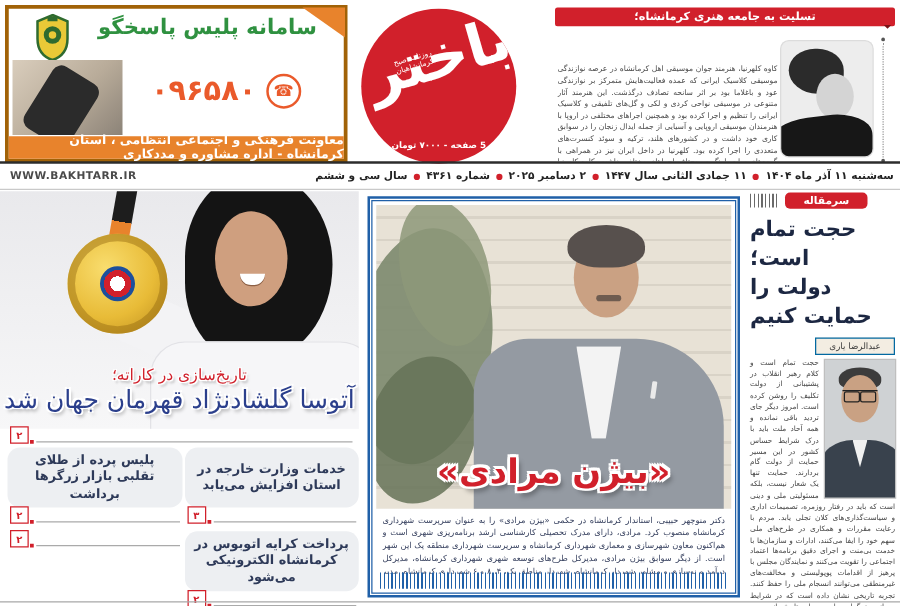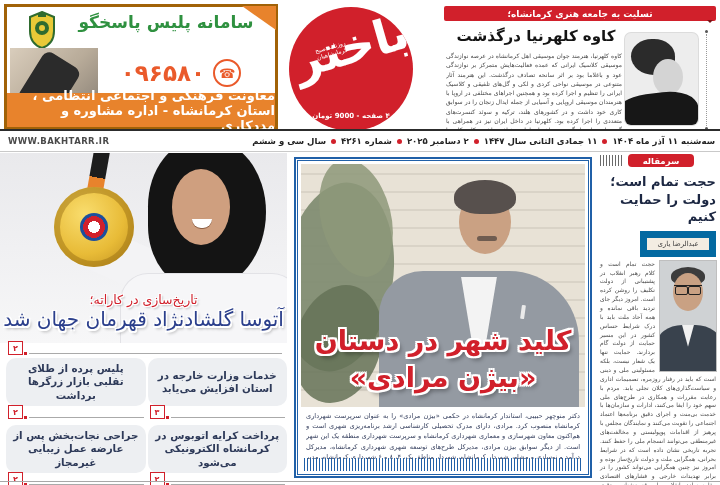--- a/index.html
+++ b/index.html
@@ -9,21 +9,21 @@
   .ad{position:absolute;left:4px;top:4px;width:268px;height:120px;border:3px solid #a16207;background:#fff;}
   .ad-corner{position:absolute;right:-1px;top:-1px;width:0;height:0;border-left:34px solid transparent;border-top:24px solid #e8832c;}
   .ad-badge{position:absolute;left:20px;top:4px;}
   .ad-title{position:absolute;right:10px;top:5px;left:60px;text-align:center;font-size:17px;font-weight:bold;color:#2f9140;direction:rtl;}
   .ad-sub{position:absolute;right:6px;top:31px;left:40px;text-align:center;font-size:12px;font-weight:bold;color:#263c6b;direction:rtl;}
   .ad-phone{position:absolute;right:34px;top:52px;display:flex;direction:ltr;align-items:center;gap:8px;color:#ea5a2b;}
   .ad-phone .num{font-size:23px;font-weight:bold;letter-spacing:2px;line-height:1;}
   .phone-badge{width:24px;height:24px;border:2px solid #ea5a2b;border-radius:50%;display:flex;align-items:center;justify-content:center;font-size:13px;color:#ea5a2b;}
   .ad-photo{position:absolute;left:3px;bottom:19px;width:88px;height:60px;background:linear-gradient(135deg,#d9cdbc 0%,#b8ab99 55%,#8c8378 100%);overflow:hidden;}
   .ad-photo .phone-shape{position:absolute;left:18px;top:8px;width:42px;height:58px;background:#2b2b2b;border-radius:8px;transform:rotate(32deg);}
-  .ad-foot{position:absolute;left:0;right:0;bottom:0;height:34px;background:#e8832c;color:#fff;font-size:13px;font-weight:bold;display:flex;align-items:center;justify-content:center;direction:rtl;}
+  .ad-foot{position:absolute;left:0;right:0;bottom:0;height:18px;background:#e8832c;color:#fff;font-size:10px;font-weight:bold;display:flex;align-items:center;justify-content:center;direction:rtl;}
   
   .masthead{position:absolute;left:289px;top:7px;width:124px;height:124px;border-radius:50%;background:#d1202b;overflow:hidden;}
   .m-name{position:absolute;left:0;right:0;top:16px;text-align:center;transform:rotate(-16deg);font-size:47px;font-weight:bold;color:#fff;line-height:1;}
   .m-tag{position:absolute;left:10px;top:36px;transform:rotate(-16deg);font-size:6px;color:#fff;width:64px;text-align:center;direction:rtl;}
   .m-info{position:absolute;left:0;right:0;bottom:11px;text-align:center;font-size:7px;color:#fff;font-weight:bold;direction:rtl;}
   
   .obit{position:absolute;left:444px;top:6px;width:272px;height:148px;}
   .obit-banner{position:relative;height:15px;background:#d1202b;border-radius:2px;color:#fff;font-size:9px;font-weight:bold;display:flex;align-items:center;justify-content:center;direction:rtl;}
   .obit-banner::after{content:'';position:absolute;right:3px;bottom:-5px;border:3px solid transparent;border-top-color:#7a1216;}
   .obit-photo{position:absolute;left:181px;top:27px;width:73px;height:92px;border-radius:6px;background:#ededed;overflow:hidden;box-shadow:0 0 0 1px #dcdcdc;}
@@ -84,22 +84,22 @@
     text-shadow:-2px -2px 0 #fff,2px -2px 0 #fff,-2px 2px 0 #fff,2px 2px 0 #fff,0 2px 0 #fff,0 -2px 0 #fff,2px 0 0 #fff,-2px 0 0 #fff,3px 4px 4px rgba(0,0,0,.35);}
   .main-head2{position:absolute;left:0;right:0;top:203px;text-align:center;font-size:27px;font-weight:bold;color:#d1202b;direction:rtl;line-height:1.2;
     text-shadow:-2px -2px 0 #fff,2px -2px 0 #fff,-2px 2px 0 #fff,2px 2px 0 #fff,0 2px 0 #fff,0 -2px 0 #fff,2px 0 0 #fff,-2px 0 0 #fff,3px 4px 4px rgba(0,0,0,.35);}
   .main-body{position:absolute;left:10px;right:10px;top:252px;height:48px;font-size:6.6px;line-height:1.55;color:#37415f;text-align:justify;direction:rtl;overflow:hidden;}
   .main-barcode{position:absolute;left:8px;right:8px;bottom:5px;height:13px;background:repeating-linear-gradient(90deg,#2060a8 0 1px,transparent 1px 3px);}
   
   .edit{position:absolute;left:600px;top:154px;width:116px;height:327px;direction:rtl;}
   .ed-top{position:relative;height:14px;}
   .ed-stripes{position:absolute;left:0;top:1px;width:24px;height:11px;background:repeating-linear-gradient(90deg,#6a6a6a 0 1px,transparent 1px 3px);}
   .ed-label{position:absolute;left:28px;right:22px;top:0;height:13px;background:#d1202b;border-radius:4px;color:#fff;font-size:8.5px;font-weight:bold;display:flex;align-items:center;justify-content:center;}
-  .ed-head{margin-top:5px;text-align:right;font-size:13px;font-weight:bold;color:#1c2742;line-height:1.35;}
-  .ed-author{width:62px;height:12px;border:7px solid #0369a1;background:#f3ede2;margin:5px auto 3px 52px;font-size:7px;color:#3a3a3a;display:flex;align-items:center;justify-content:center;}
+  .ed-head{margin-top:5px;text-align:left;font-size:17px;font-weight:bold;color:#1c2742;line-height:1.35;}
+  .ed-author{width:62px;height:12px;border:1px solid #0369a1;background:#f3ede2;margin:5px auto 3px 52px;font-size:7px;color:#3a3a3a;display:flex;align-items:center;justify-content:center;}
   .ed-photo{float:right;width:56px;height:110px;margin:1px 0 3px 5px;background:#cfd2d4;position:relative;overflow:hidden;box-shadow:0 0 0 1px #bfbfbf;}
   .ep-head{position:absolute;left:13px;top:12px;width:30px;height:38px;background:#c9a183;border-radius:50%;}
   .ep-hair{position:absolute;left:11px;top:6px;width:34px;height:18px;background:#3c3c3c;border-radius:50% 50% 40% 40%;}
   .ep-glasses{position:absolute;left:14px;top:24px;width:28px;height:8px;border-top:1px solid #222;}
   .ep-glasses::before,.ep-glasses::after{content:'';position:absolute;top:0;width:11px;height:7px;border:1px solid #222;border-radius:2px;}
   .ep-glasses::before{left:1px;} .ep-glasses::after{right:1px;}
   .ep-suit{position:absolute;left:-4px;bottom:-6px;width:66px;height:52px;background:#39424d;border-radius:40% 40% 0 0;}
   .ep-shirt{position:absolute;left:22px;bottom:24px;width:12px;height:22px;background:#f1f1f1;clip-path:polygon(0 0,100% 0,50% 100%);}
   .ed-body{font-size:5.9px;line-height:1.5;color:#474747;text-align:justify;}
 </style>
@@ -125,26 +125,25 @@
     </div>
     <div class="ad-photo">
       <div class="phone-shape"></div>
     </div>
     <div class="ad-foot">معاونت فرهنگی و اجتماعی انتظامی ، استان کرمانشاه - اداره مشاوره و مددکاری</div>
   </div>
 
   <div class="masthead">
     <div class="m-tag">روزنامه صبح کرمانشاهیان</div>
     <div class="m-name">باختر</div>
-    <div class="m-info">۴ صفحه - 9000 تومان</div>
+    <div class="m-info">5 صفحه - ۷۰۰۰ تومان</div>
   </div>
 
   <div class="obit">
     <div class="obit-banner">تسلیت به جامعه هنری کرمانشاه؛</div>
-    <div class="obit-head">کاوه کلهرنیا درگذشت</div>
     <div class="obit-body">کاوه کلهرنیا، هنرمند جوان موسیقی اهل کرمانشاه در عرصه نوازندگی موسیقی کلاسیک ایرانی که عمده فعالیت‌هایش متمرکز بر نوازندگی عود و باغلاما بود بر اثر سانحه تصادف درگذشت. این هنرمند آثار متنوعی در موسیقی نواحی کردی و لکی و گل‌های تلفیقی و کلاسیک ایرانی را تنظیم و اجرا کرده بود و همچنین اجراهای مختلفی در اروپا با هنرمندان موسیقی اروپایی و آسیایی از جمله ایدال زنجان را در سوابق کاری خود داشت و در کشورهای هلند، ترکیه و سوئد کنسرت‌های متعددی را اجرا کرده بود. کلهرنیا در داخل ایران نیز در همراهی با گروه‌های سایه، ارنگ و روحتاف اجراهای مختلفی داشت. کاوه کلهرنیا متولد شهریور ۱۳۶۴ بود و تحصیلات خود را در رشته پزشکی در هلند در مقطع دکتری ادامه داد و در دانشگاه دلف هلند گذرانده بود و علاوه بر موسیقی در این رشته تخصصی نیز فعالیت داشت. پیکر او در قطعه هنرمندان کرمانشاه به خاک سپرده می‌شود.</div>
     <div class="obit-photo">
       <div class="op-hair"></div>
       <div class="op-face"></div>
       <div class="op-body"></div>
     </div>
     <div class="obit-sep"></div>
   </div>
 
   <div class="rule-dark"></div>
@@ -198,42 +197,40 @@
     </div>
     <div class="teaser">
       <div class="tz-body">پرداخت کرایه اتوبوس در کرمانشاه الکترونیکی می‌شود</div>
       <div class="tz-foot">
         <span class="pgbox">۲</span>
         <span class="reddot"></span>
         <div class="footline"></div>
       </div>
     </div>
     <div class="teaser">
-      <div class="tz-body">جراحی نجات‌بخش پس از عارضه عمل زیبایی غیرمجاز</div>
       <div class="tz-foot">
         <span class="pgbox">۲</span>
         <span class="reddot"></span>
         <div class="footline"></div>
       </div>
     </div>
   </div>
 
   <div class="main-box">
     <div class="main-photo">
       <div class="pl1"></div>
       <div class="pl2"></div>
       <div class="pl3"></div>
       <div class="man-suit"></div>
       <div class="man-shirt"></div>
       <div class="man-head"></div>
       <div class="man-hair"></div>
       <div class="man-mustache"></div>
       <div class="man-pen"></div>
     </div>
-    <div class="main-head1">کلید شهر در دستان</div>
     <div class="main-head2">«بیژن مرادی»</div>
     <div class="main-body">دکتر منوچهر حبیبی، استاندار کرمانشاه در حکمی «بیژن مرادی» را به عنوان سرپرست شهرداری کرمانشاه منصوب کرد. مرادی، دارای مدرک تحصیلی کارشناسی ارشد برنامه‌ریزی شهری است و هم‌اکنون معاون شهرسازی و معماری شهرداری کرمانشاه و سرپرست شهرداری منطقه یک این شهر است. از دیگر سوابق بیژن مرادی، مدیرکل طرح‌های توسعه شهری شهرداری کرمانشاه، مدیرکل درآمد و نوسازی و مشاور شهردار کرمانشاه، شهردار مناطق یک، ۴، ۸ و ۶ شهرداری کرمانشاه، مدیر عمران شهرداری کرمانشاه، مدیر امور پیمان و قراردادهای شهرداری کرمانشاه، شهردار ماهیدشت، معاون فنی و شهرسازی شهرداری اسلام‌آباد غرب و عضو سازمان نظام مهندسی استان کرمانشاه است.</div>
     <div class="main-barcode"></div>
   </div>
 
   <div class="edit">
     <div class="ed-top">
       <div class="ed-stripes"></div>
       <div class="ed-label">سرمقاله</div>
     </div>

